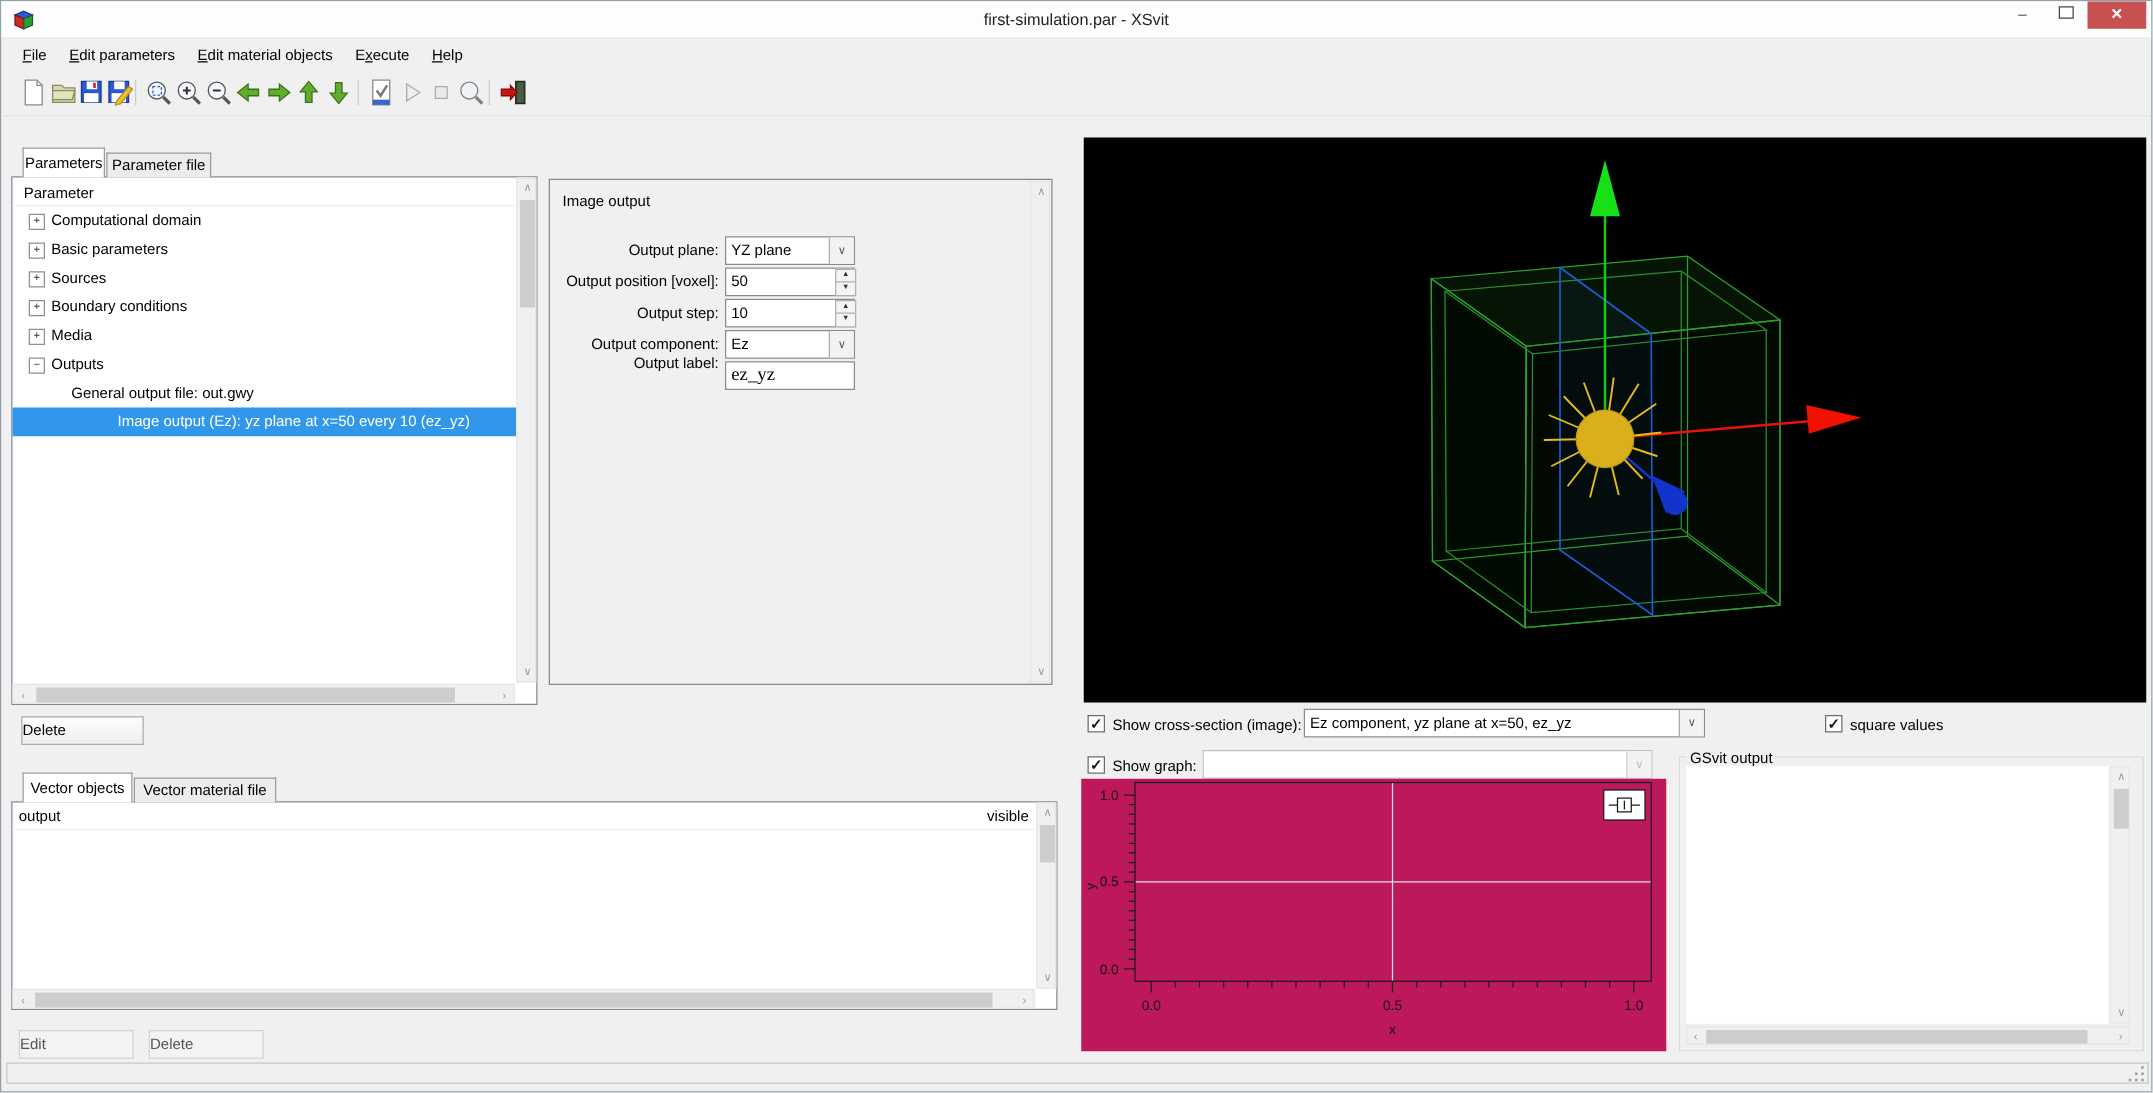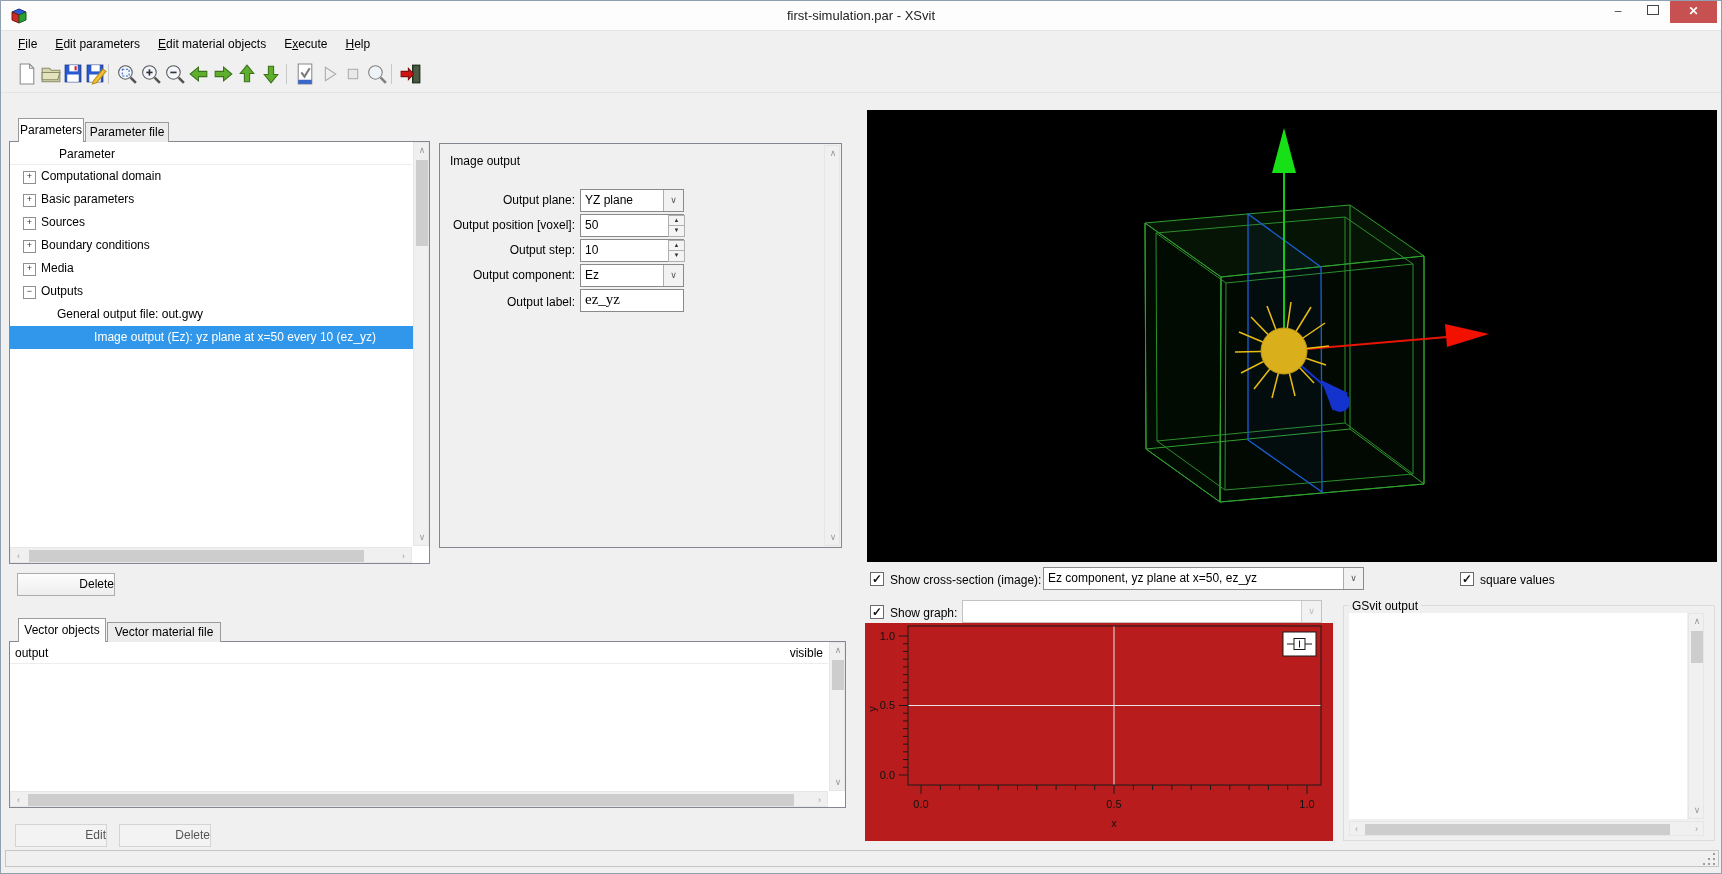--- a/index.html
+++ b/index.html
@@ -22,33 +22,33 @@
   .tsep{top:7px;width:1px;height:20px;background:#c9c9c9;}
   
   .whitebox{background:#fff;border:1px solid #828790;}
   .tab{border:1px solid #9b9b9b;border-bottom:none;text-align:center;}
   .tab-active{background:#fff;z-index:3;}
   .tab-inactive{background:#ececec;z-index:1;}
   .treerow{position:absolute;left:9px;width:403px;height:23px;line-height:23px;white-space:nowrap;}
   .treerow.sel{background:#3197ea;color:#fff;text-align:center;}
   .exp{position:absolute;left:13px;top:6px;width:11px;height:11px;border:1px solid #8f8f8f;background:#fff;
        font-size:9px;line-height:9px;text-align:center;color:#333;}
-  .colheader{color:#000;margin-left:40px;}
+  .colheader{color:#000;}
   
   .sbtrack{background:#f0f0f0;border:1px solid #e6e6e6;}
   .sbthumb{background:#cdcdcd;}
   .sbarrow{color:#9a9a9a;font-size:9px;text-align:center;line-height:15px;}
   
   .field{background:#fff;border:1px solid #8a8a8a;height:23px;line-height:21px;padding-left:4px;}
   .comboarrow{position:absolute;right:0;top:0;width:19px;height:21px;background:#f2f2f2;border-left:1px solid #aeaeae;
               text-align:center;color:#555;font-size:9px;line-height:21px;}
   .spincol{position:absolute;right:0;top:0;width:15px;height:21px;}
   .spinbtn{position:absolute;left:0;width:15px;height:10px;background:#f4f4f4;border:1px solid #b0b0b0;
            font-size:6px;line-height:9px;text-align:center;color:#333;}
-  .pushbtn{background:linear-gradient(#fdfdfd,#eeeeee);border:1px solid #acacac;text-align:right;line-height:21px;}
+  .pushbtn{background:linear-gradient(#fdfdfd,#eeeeee);border:1px solid #acacac;text-align:left;line-height:21px;}
   .pushbtn.dim{border:1px solid #d4d4d4;color:#555;background:#f3f3f3;}
   .checkbox{width:14px;height:14px;background:#fff;border:1px solid #6b6b6b;text-align:center;
             line-height:12px;font-size:12px;color:#111;font-weight:bold;}
   .grouplabel{background:#f0f0f0;padding:0 3px;}
   .fieldset{border:1px solid #d9dde0;}
   input.textfield{font-family:Liberation Serif, serif;font-size:15px;border:none;outline:none;
                   width:95%;height:19px;padding:0;background:transparent;}
   .statusbar{left:4px;top:849px;width:1714px;height:17px;background:#f0f0f0;border:1px solid #c6c6c6;}
   .grip i{position:absolute;width:2px;height:2px;background:#9c9c9c;}
 </style>
@@ -195,21 +195,21 @@
     <div class="abs" style="left:5px;top:95px;width:130px;text-align:right;line-height:23px">Output step:</div>
     <div class="abs field" style="left:140px;top:95px;width:104px"><span>10</span>
       <span class="spincol">
           <span class="spinbtn" style="top:0">▲</span>
           <span class="spinbtn" style="top:10px">▼</span>
         </span></div>
 
     <div class="abs" style="left:5px;top:120px;width:130px;text-align:right;line-height:23px">Output component:</div>
     <div class="abs field" style="left:140px;top:120px;width:104px"><span>Ez</span><span class="comboarrow">∨</span></div>
 
-    <div class="abs" style="left:5px;top:147px;width:130px;text-align:right;line-height:23px">Output label:</div>
+    <div class="abs" style="left:5px;top:135px;width:130px;text-align:right;line-height:23px">Output label:</div>
     <div class="abs field" style="left:140px;top:145px;width:104px"><input class="textfield" value="ez_yz" style=""></div>
 
     <div class="abs sbtrack" style="right:1px;top:1px;width:16px;height:401px">
       <div class="abs sbarrow" style="left:0;top:0;width:16px;height:15px">∧</div>
       <div class="abs sbarrow" style="left:0;bottom:0;width:16px;height:15px">∨</div>
     </div>
   </div>
 
   <div class="abs pushbtn" style="left:16px;top:572px;width:98px;height:23px">Delete</div>
 
@@ -295,21 +295,21 @@
   <div class="abs checkbox" style="left:869px;top:571px">✓</div>
   <div class="abs" style="left:889px;top:572px;line-height:14px">Show cross-section (image):</div>
   <div class="abs field" style="left:1042px;top:566px;width:321px"><span>Ez component, yz plane at x=50, ez_yz</span><span class="comboarrow">∨</span></div>
   <div class="abs checkbox" style="left:1459px;top:571px">✓</div>
   <div class="abs" style="left:1479px;top:572px;line-height:14px">square values</div>
 
   <div class="abs checkbox" style="left:869px;top:604px">✓</div>
   <div class="abs" style="left:889px;top:605px;line-height:14px">Show graph:</div>
   <div class="abs field" style="left:961px;top:599px;width:360px;border-color:#c2c2c2"><span></span><span class="comboarrow" style="border-left-color:#d0d0d0;color:#bdbdbd">∨</span></div>
 
-  <div class="abs" style="left:864px;top:622px;width:468px;height:218px;background:#b91c1c">
+  <div class="abs" style="left:864px;top:622px;width:468px;height:218px;background:#be185d">
     <svg width="468" height="218" viewBox="0 0 468 218">
       <line x1="249" y1="3" x2="249" y2="162" stroke="#e3e3e3"></line>
       <line x1="43" y1="82.5" x2="456" y2="82.5" stroke="#e3e3e3"></line>
       <rect x="43" y="3" width="413" height="159" fill="none" stroke="#1a1a1a"></rect>
       <g stroke="#1a1a1a">
         <line x1="34" y1="13" x2="43" y2="13"></line>
           <line x1="34" y1="82.5" x2="43" y2="82.5"></line>
           <line x1="34" y1="152" x2="43" y2="152"></line>
         <line x1="56" y1="162" x2="56" y2="171"></line>
           <line x1="249" y1="162" x2="249" y2="171"></line>

